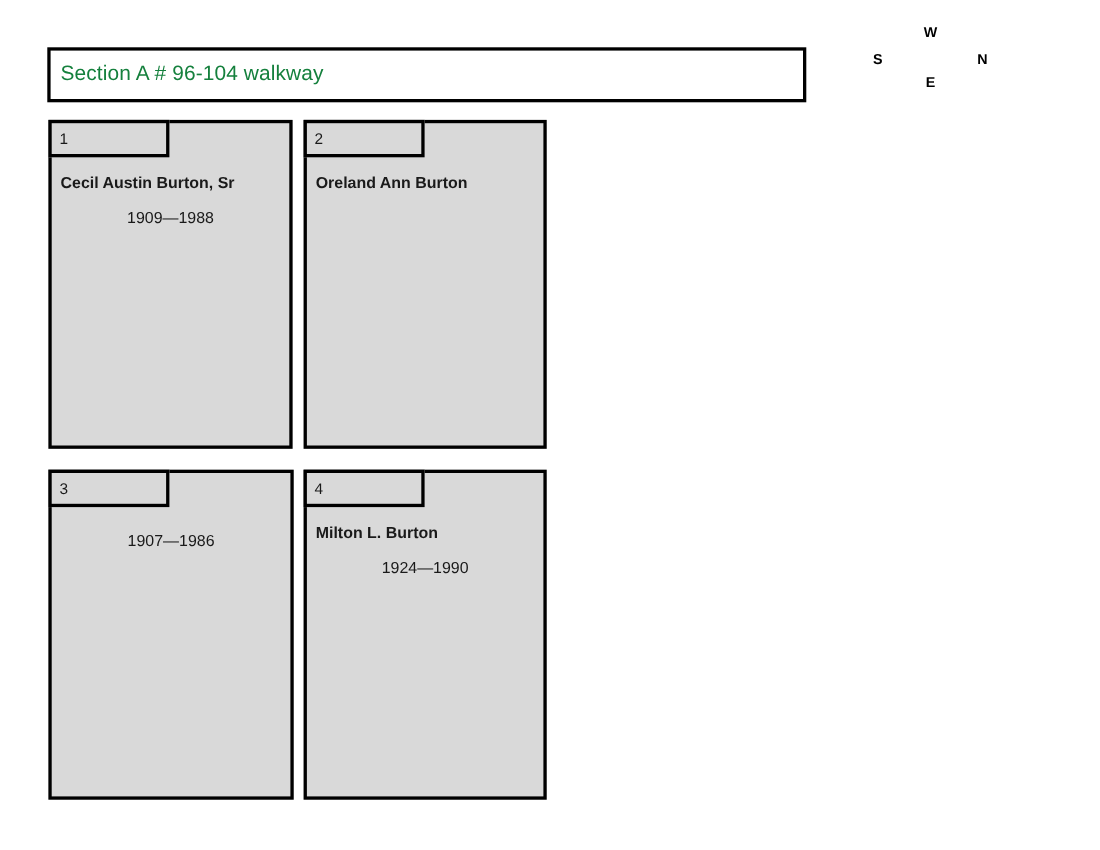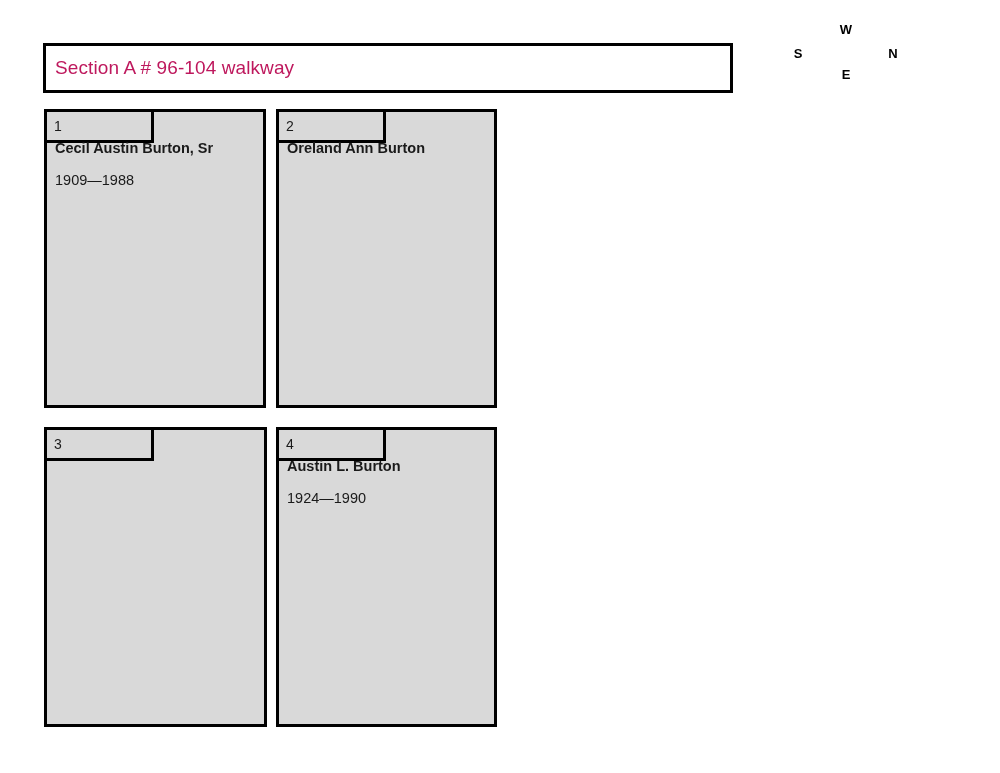--- a/index.html
+++ b/index.html
@@ -31,21 +31,21 @@
     width: 690px;
     height: 50px;
     background: #ffffff;
     border: 3px solid #000000;
     box-sizing: border-box;
     display: flex;
     align-items: center;
   }
   .title-text {
     font-size: 19px;
-    color: #be185d;
+    color: #15803d;
     padding-left: 9px;
     letter-spacing: 0.1px;
     white-space: nowrap;
   }
 
   
   .compass {
     position: absolute;
     left: 780px;
     top: 14px;
@@ -87,38 +87,39 @@
   }
   .plot-badge-num {
     font-size: 14px;
     color: #1a1a1a;
     padding-left: 7px;
     line-height: 1;
   }
   .plot-body {
     position: absolute;
     left: 0;
-    top: 20px;
+    top: 39px;
     right: 0;
     padding: 0 8px;
   }
   .plot-name {
     font-size: 14.5px;
     font-weight: bold;
     color: #1a1a1a;
     line-height: 18px;
     margin-top: 7px;
     white-space: nowrap;
   }
   .plot-dates {
     font-size: 14.5px;
     color: #1a1a1a;
     line-height: 18px;
     margin-top: 14px;
     white-space: nowrap;
+    text-align: center;
   }
 </style>
 </head>
 <body>
 
 <div id="canvas">
 
   <div class="title-box">
     <span class="title-text">Section A # 96-104 walkway</span>
   </div>
@@ -146,26 +147,27 @@
         </div>
         <div class="plot-body">
           <div class="plot-name">Oreland Ann Burton</div>
         </div>
       </div>
       <div class="plot" style="left: 44px; top: 427px; width: 223px; height: 300px;">
         <div class="plot-badge">
           <span class="plot-badge-num">3</span>
         </div>
         <div class="plot-body">
+          <div class="plot-dates">1907—1986</div>
         </div>
       </div>
       <div class="plot" style="left: 276px; top: 427px; width: 221px; height: 300px;">
         <div class="plot-badge">
           <span class="plot-badge-num">4</span>
         </div>
         <div class="plot-body">
-          <div class="plot-name">Austin L. Burton</div>
+          <div class="plot-name">Milton L. Burton</div>
           <div class="plot-dates">1924—1990</div>
         </div>
       </div>
     </div>
 
 </div>
 
 </body></html>

